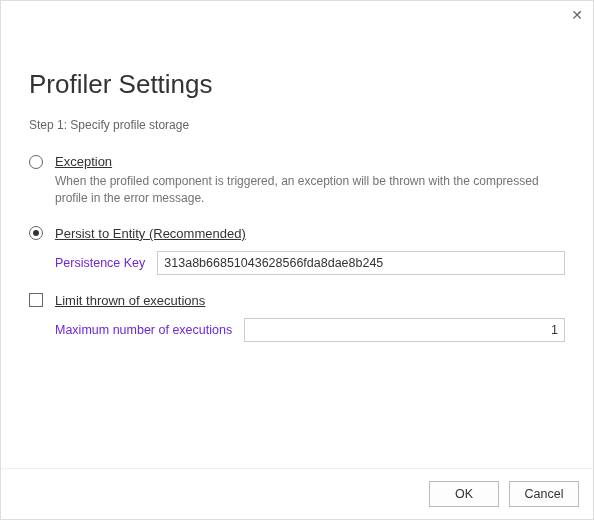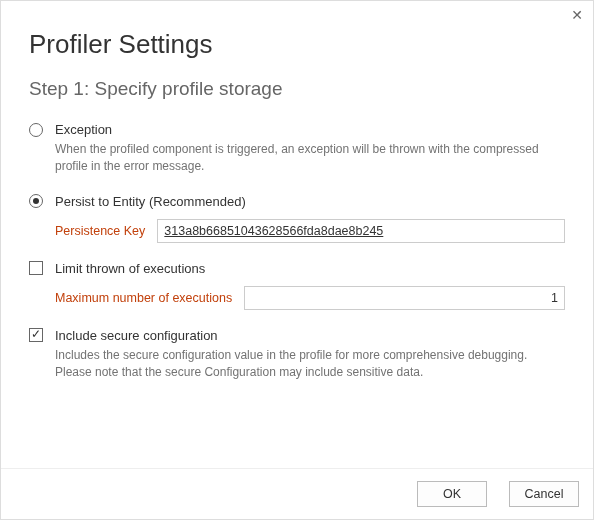--- a/index.html
+++ b/index.html
@@ -19,40 +19,42 @@
   .close-x {
     position: absolute;
     top: 6px; right: 10px;
     font-size: 14px;
     color: #666;
     cursor: pointer;
     font-family: Arial, sans-serif;
   }
   .content {
     padding: 28px 28px 0 28px;
+    margin-top: 40px;
   }
   h1.title {
     font-size: 26px;
     font-weight: 300;
     color: #333;
     margin: 0 0 18px 0;
   }
   .step-heading {
-    font-size: 19px;
+    font-size: 12px;
     font-weight: 400;
     color: #666;
     margin: 0 0 22px 0;
   }
   .step2-heading { margin-top: 20px; margin-bottom: 18px; }
   .opt-group { margin-bottom: 18px; }
   .opt-row {
     display: flex;
     align-items: center;
     font-size: 13px;
     color: #333;
+    text-decoration: underline;
   }
   .radio {
     width: 14px; height: 14px;
     border: 1px solid #666;
     border-radius: 50%;
     margin-right: 12px;
     position: relative;
     flex-shrink: 0;
   }
   .radio.checked::after {
@@ -84,51 +86,50 @@
     color: #737373;
     line-height: 1.45;
   }
   .field-row {
     display: flex;
     align-items: center;
     margin: 10px 0 0 26px;
   }
   .field-label {
     font-size: 12.5px;
-    color: #c2410c;
+    color: #6d28d9;
     margin-right: 12px;
     white-space: nowrap;
   }
   .text-input {
     flex: 1;
     height: 24px;
     border: 1px solid #ccc;
     font-size: 12.5px;
     padding: 0 6px;
     font-family: inherit;
     color: #333;
-    text-decoration: underline;
   }
   .num-input {
     flex: 1;
     height: 24px;
     border: 1px solid #ccc;
     font-size: 12.5px;
     padding: 0 6px;
     font-family: inherit;
     color: #333;
     text-align: right;
   }
   .footer {
     position: absolute;
     bottom: 0; left: 0; right: 0;
     padding: 12px 14px;
     display: flex;
     justify-content: flex-end;
-    gap: 22px;
+    gap: 10px;
     border-top: 1px solid #eee;
   }
   .btn {
     min-width: 70px;
     height: 26px;
     border: 1px solid #bbb;
     background: #fdfdfd;
     font-size: 12.5px;
     color: #333;
     cursor: pointer;
@@ -172,27 +173,20 @@
       <div class="opt-row">
         <span class="checkbox"></span>
         <span>Limit thrown of executions</span>
       </div>
       <div class="field-row">
         <span class="field-label">Maximum number of executions</span>
         <input class="num-input" type="text" value="1" style="">
       </div>
     </div>
 
-    <div class="opt-group">
-      <div class="opt-row">
-        <span class="checkbox checked"></span>
-        <span>Include secure configuration</span>
-      </div>
-      <div class="opt-desc">Includes the secure configuration value in the profile for more comprehensive debugging. Please note that the secure Configuration may include sensitive data.</div>
-    </div>
 
   </div>
 
   <div class="footer">
     <button class="btn">OK</button>
     <button class="btn">Cancel</button>
   </div>
 
 </div>
 

